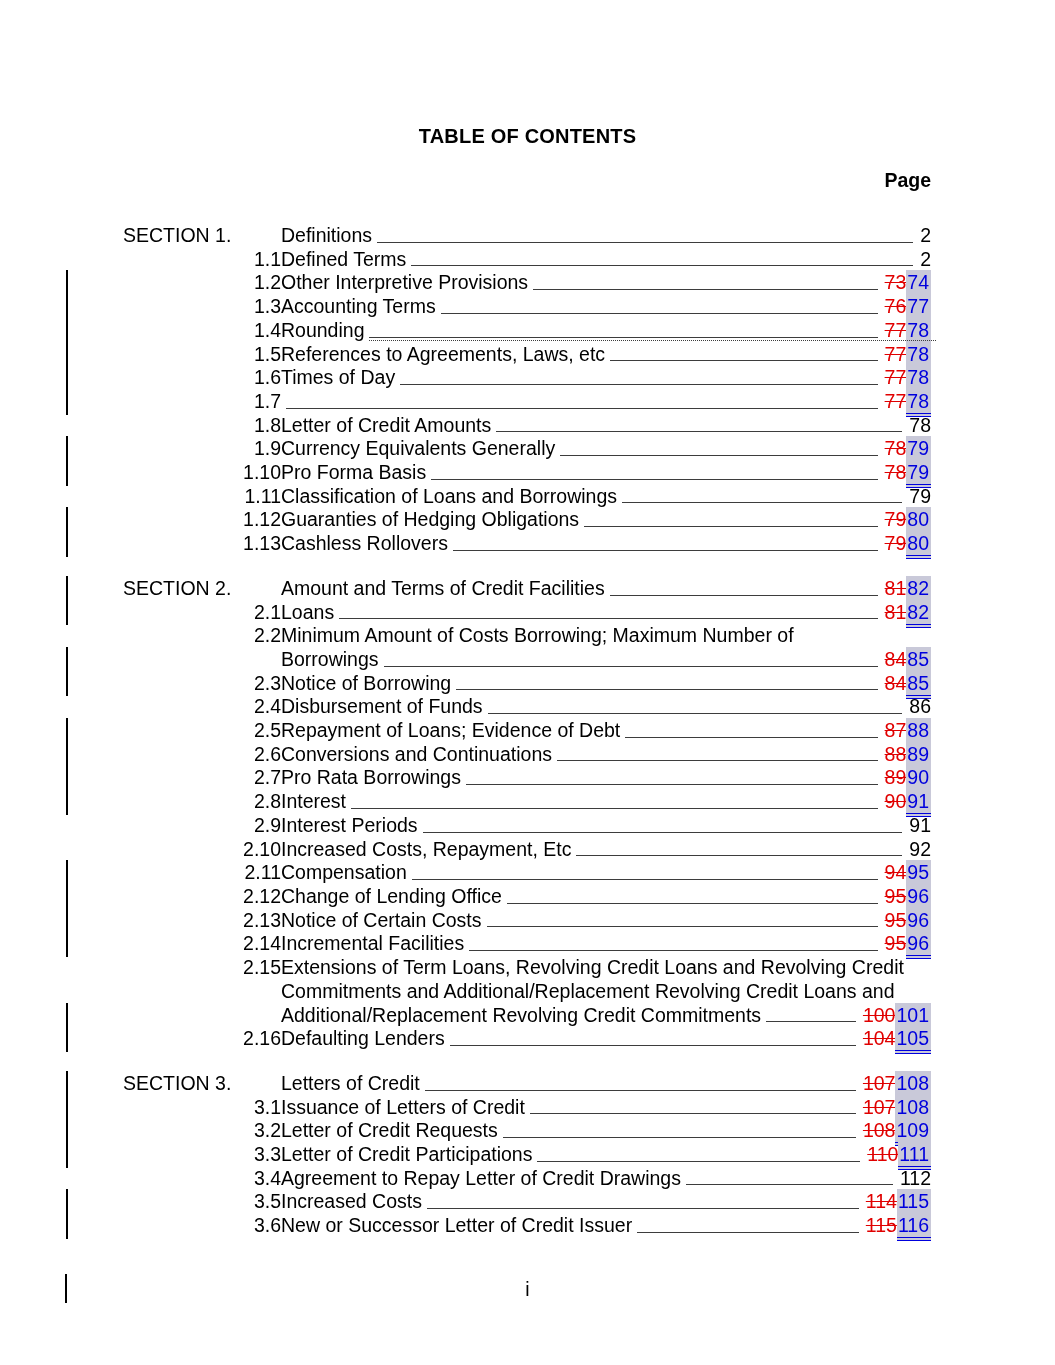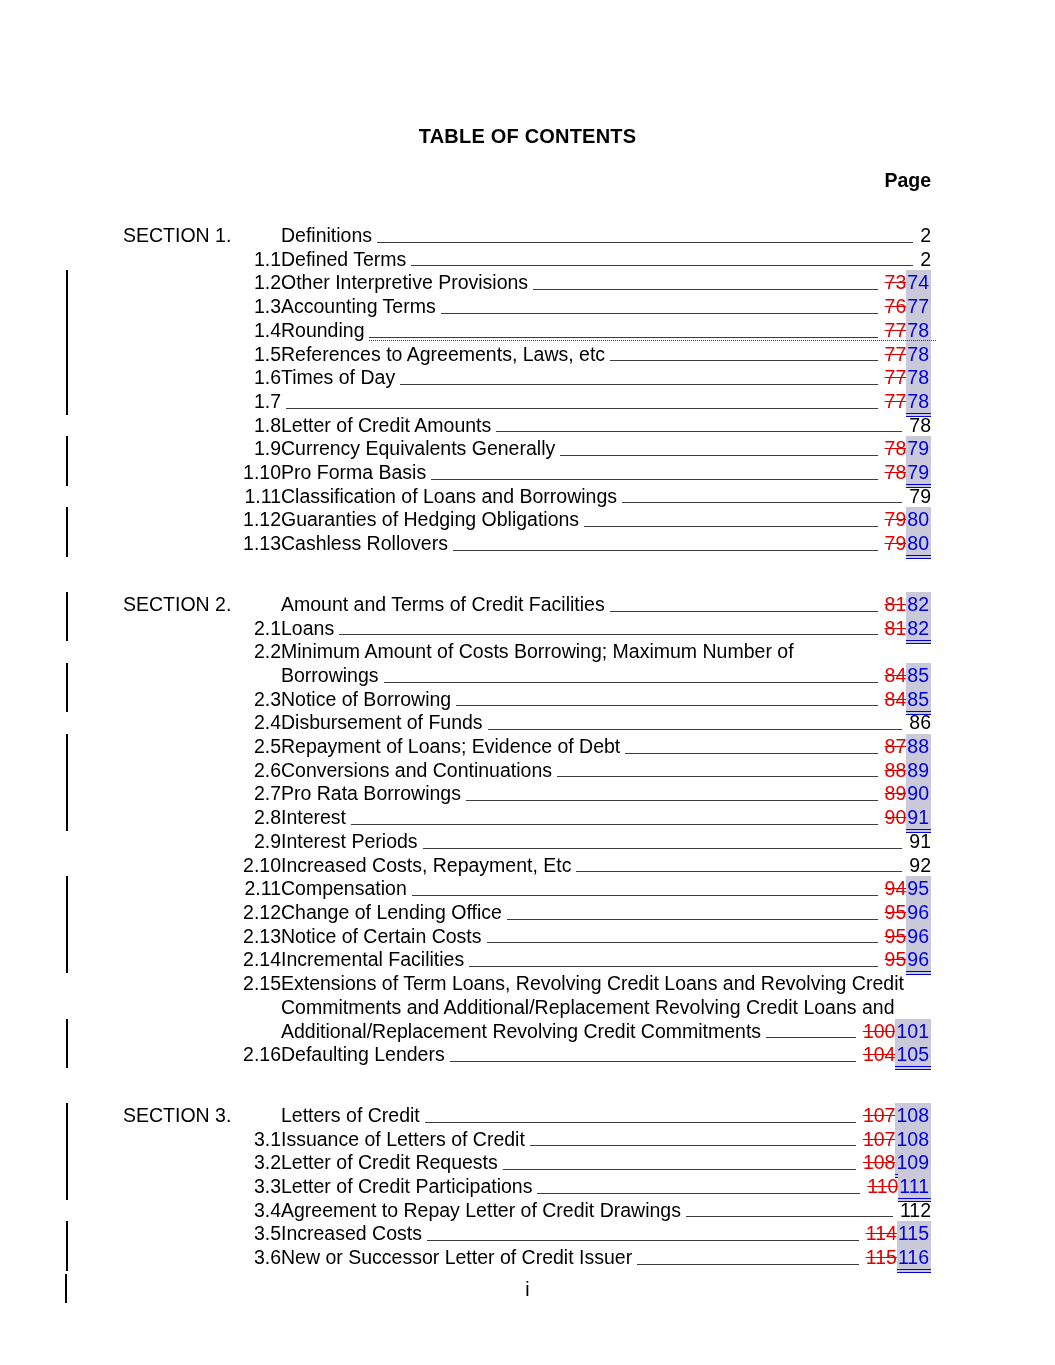--- a/index.html
+++ b/index.html
@@ -32,21 +32,21 @@
   .toc { margin-top:32px; }
   .row {
     position:relative;
     display:flex;
     align-items:baseline;
     line-height:23.7px;
     padding-left:123px;
     padding-right:124px;
     box-sizing:border-box;
   }
-  .row.gap { margin-top:37px;justify-content:center; }
+  .row.gap { margin-top:21px;justify-content:center; }
   .row.changed::before {
     content:"";
     position:absolute;
     left:66px; top:-1px; bottom:-1px;
     width:2px;
     background:var(--bar,#000);
   }
   .num {
     flex:none;
     width:158px;

